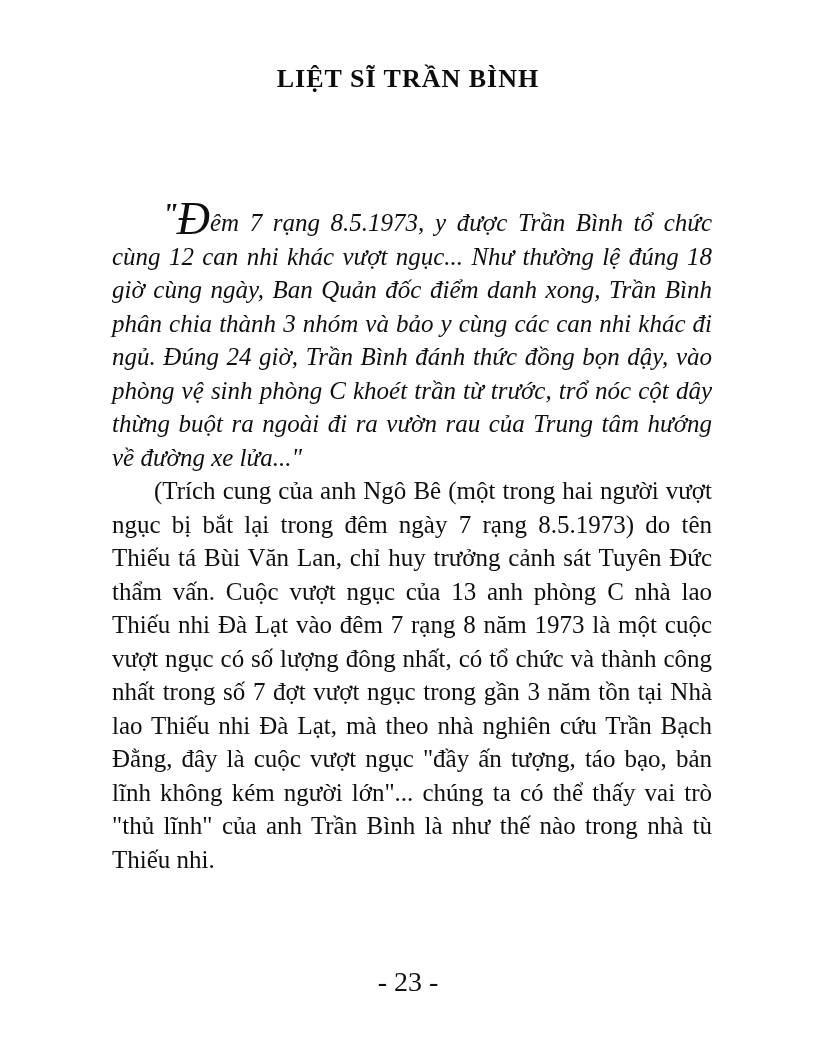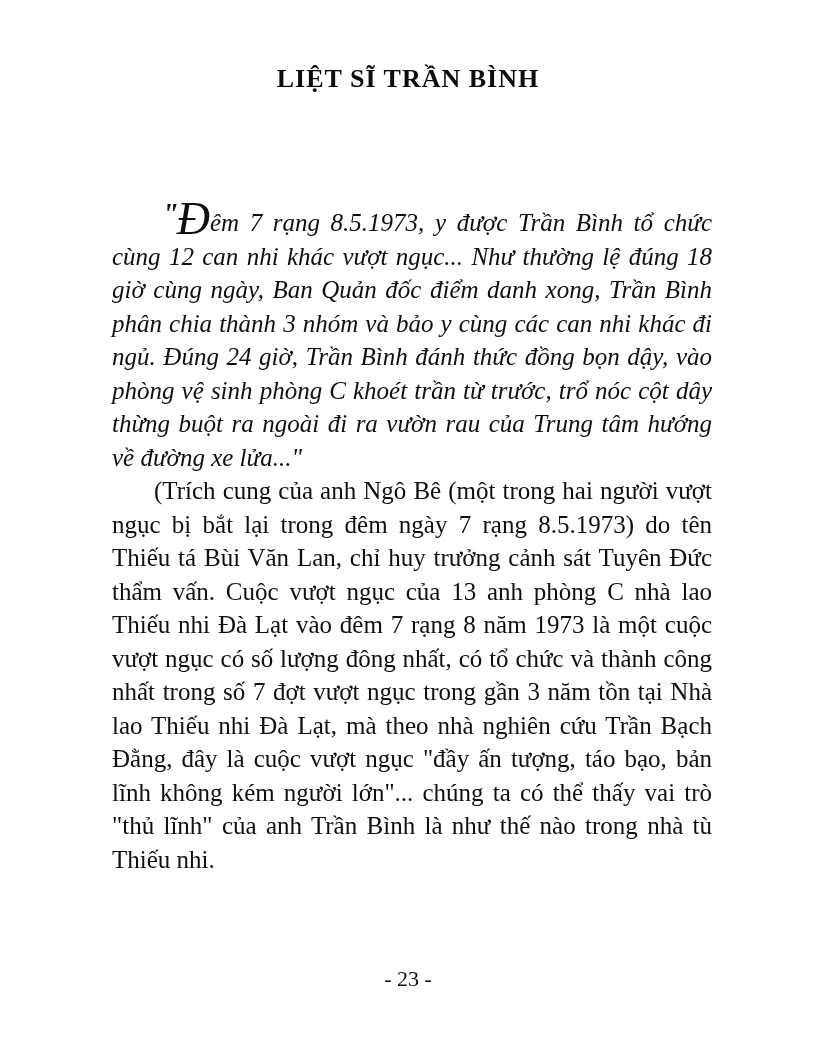--- a/index.html
+++ b/index.html
@@ -60,21 +60,21 @@
   }
   .body-para {
     text-indent: 42px;
   }
   .page-number {
     position: absolute;
     top: 966px;
     left: 0;
     width: 100%;
     text-align: center;
-    font-size: 22px;
+    font-size: 28px;
     color: #0f0f0f;
   }
 </style>
 </head>
 <body>
 
 <div class="page">
 
   <h1 class="doc-title">LIỆT SĨ TRẦN BÌNH</h1>
 

